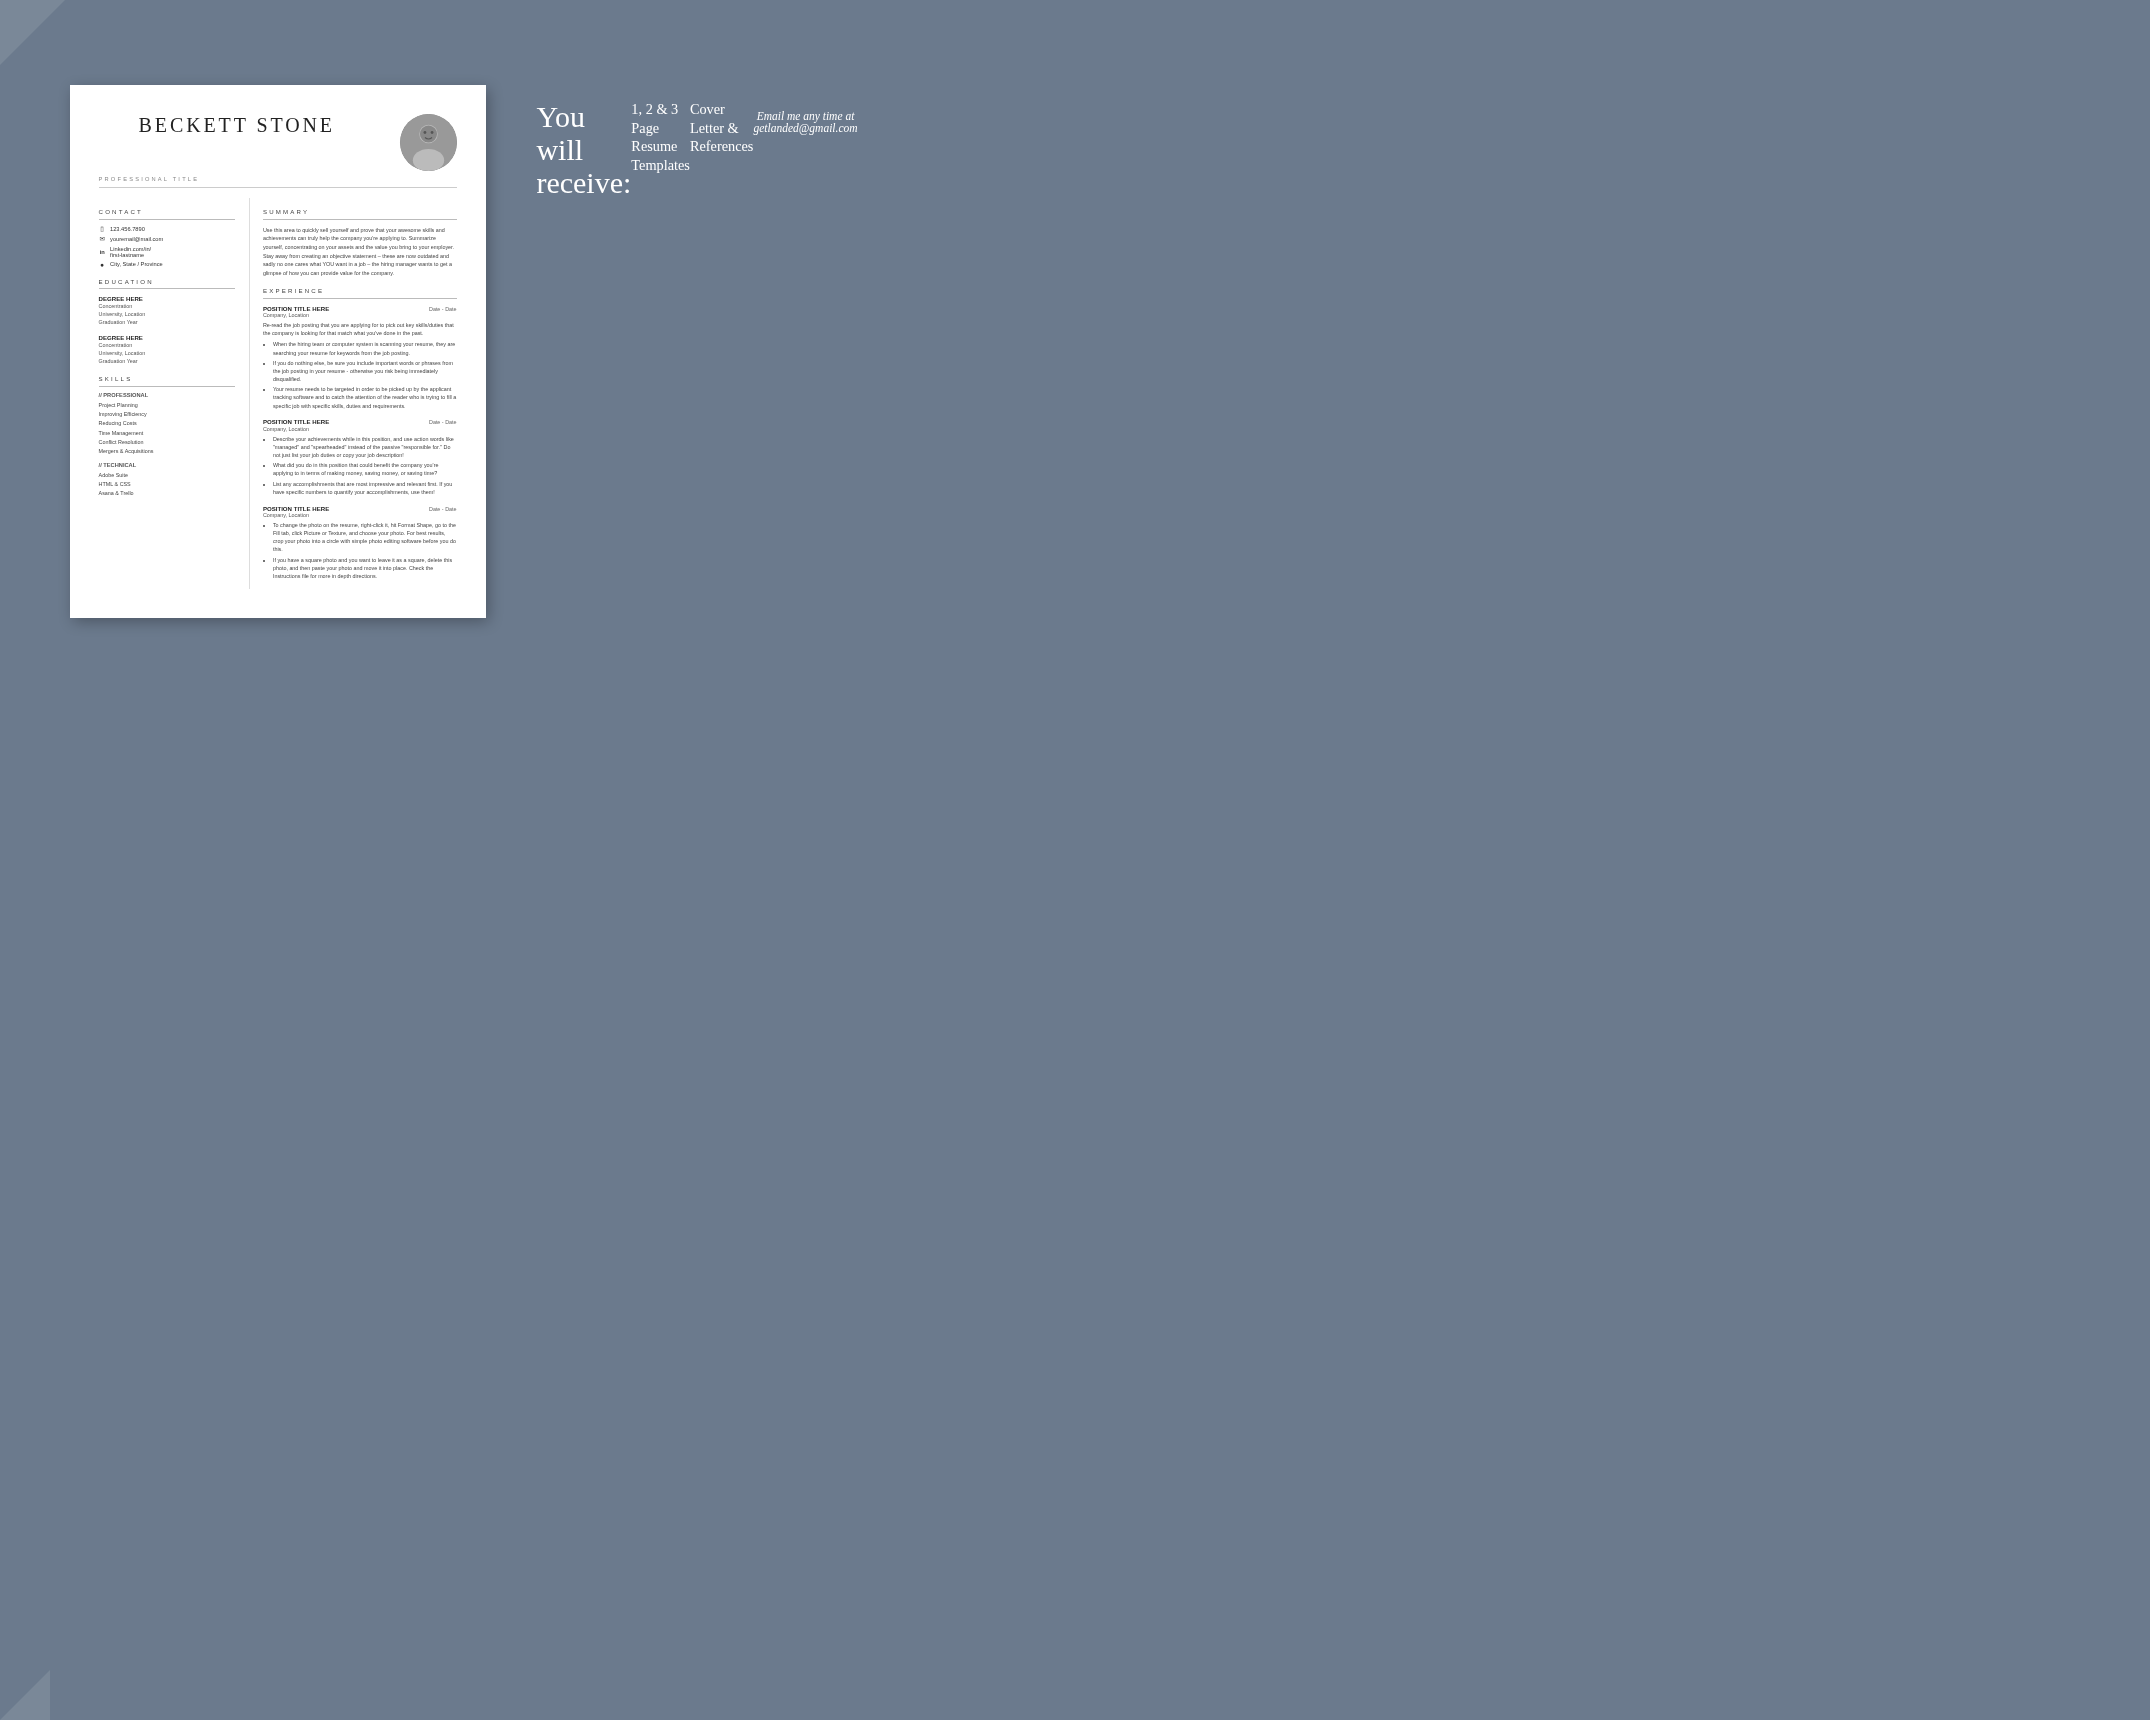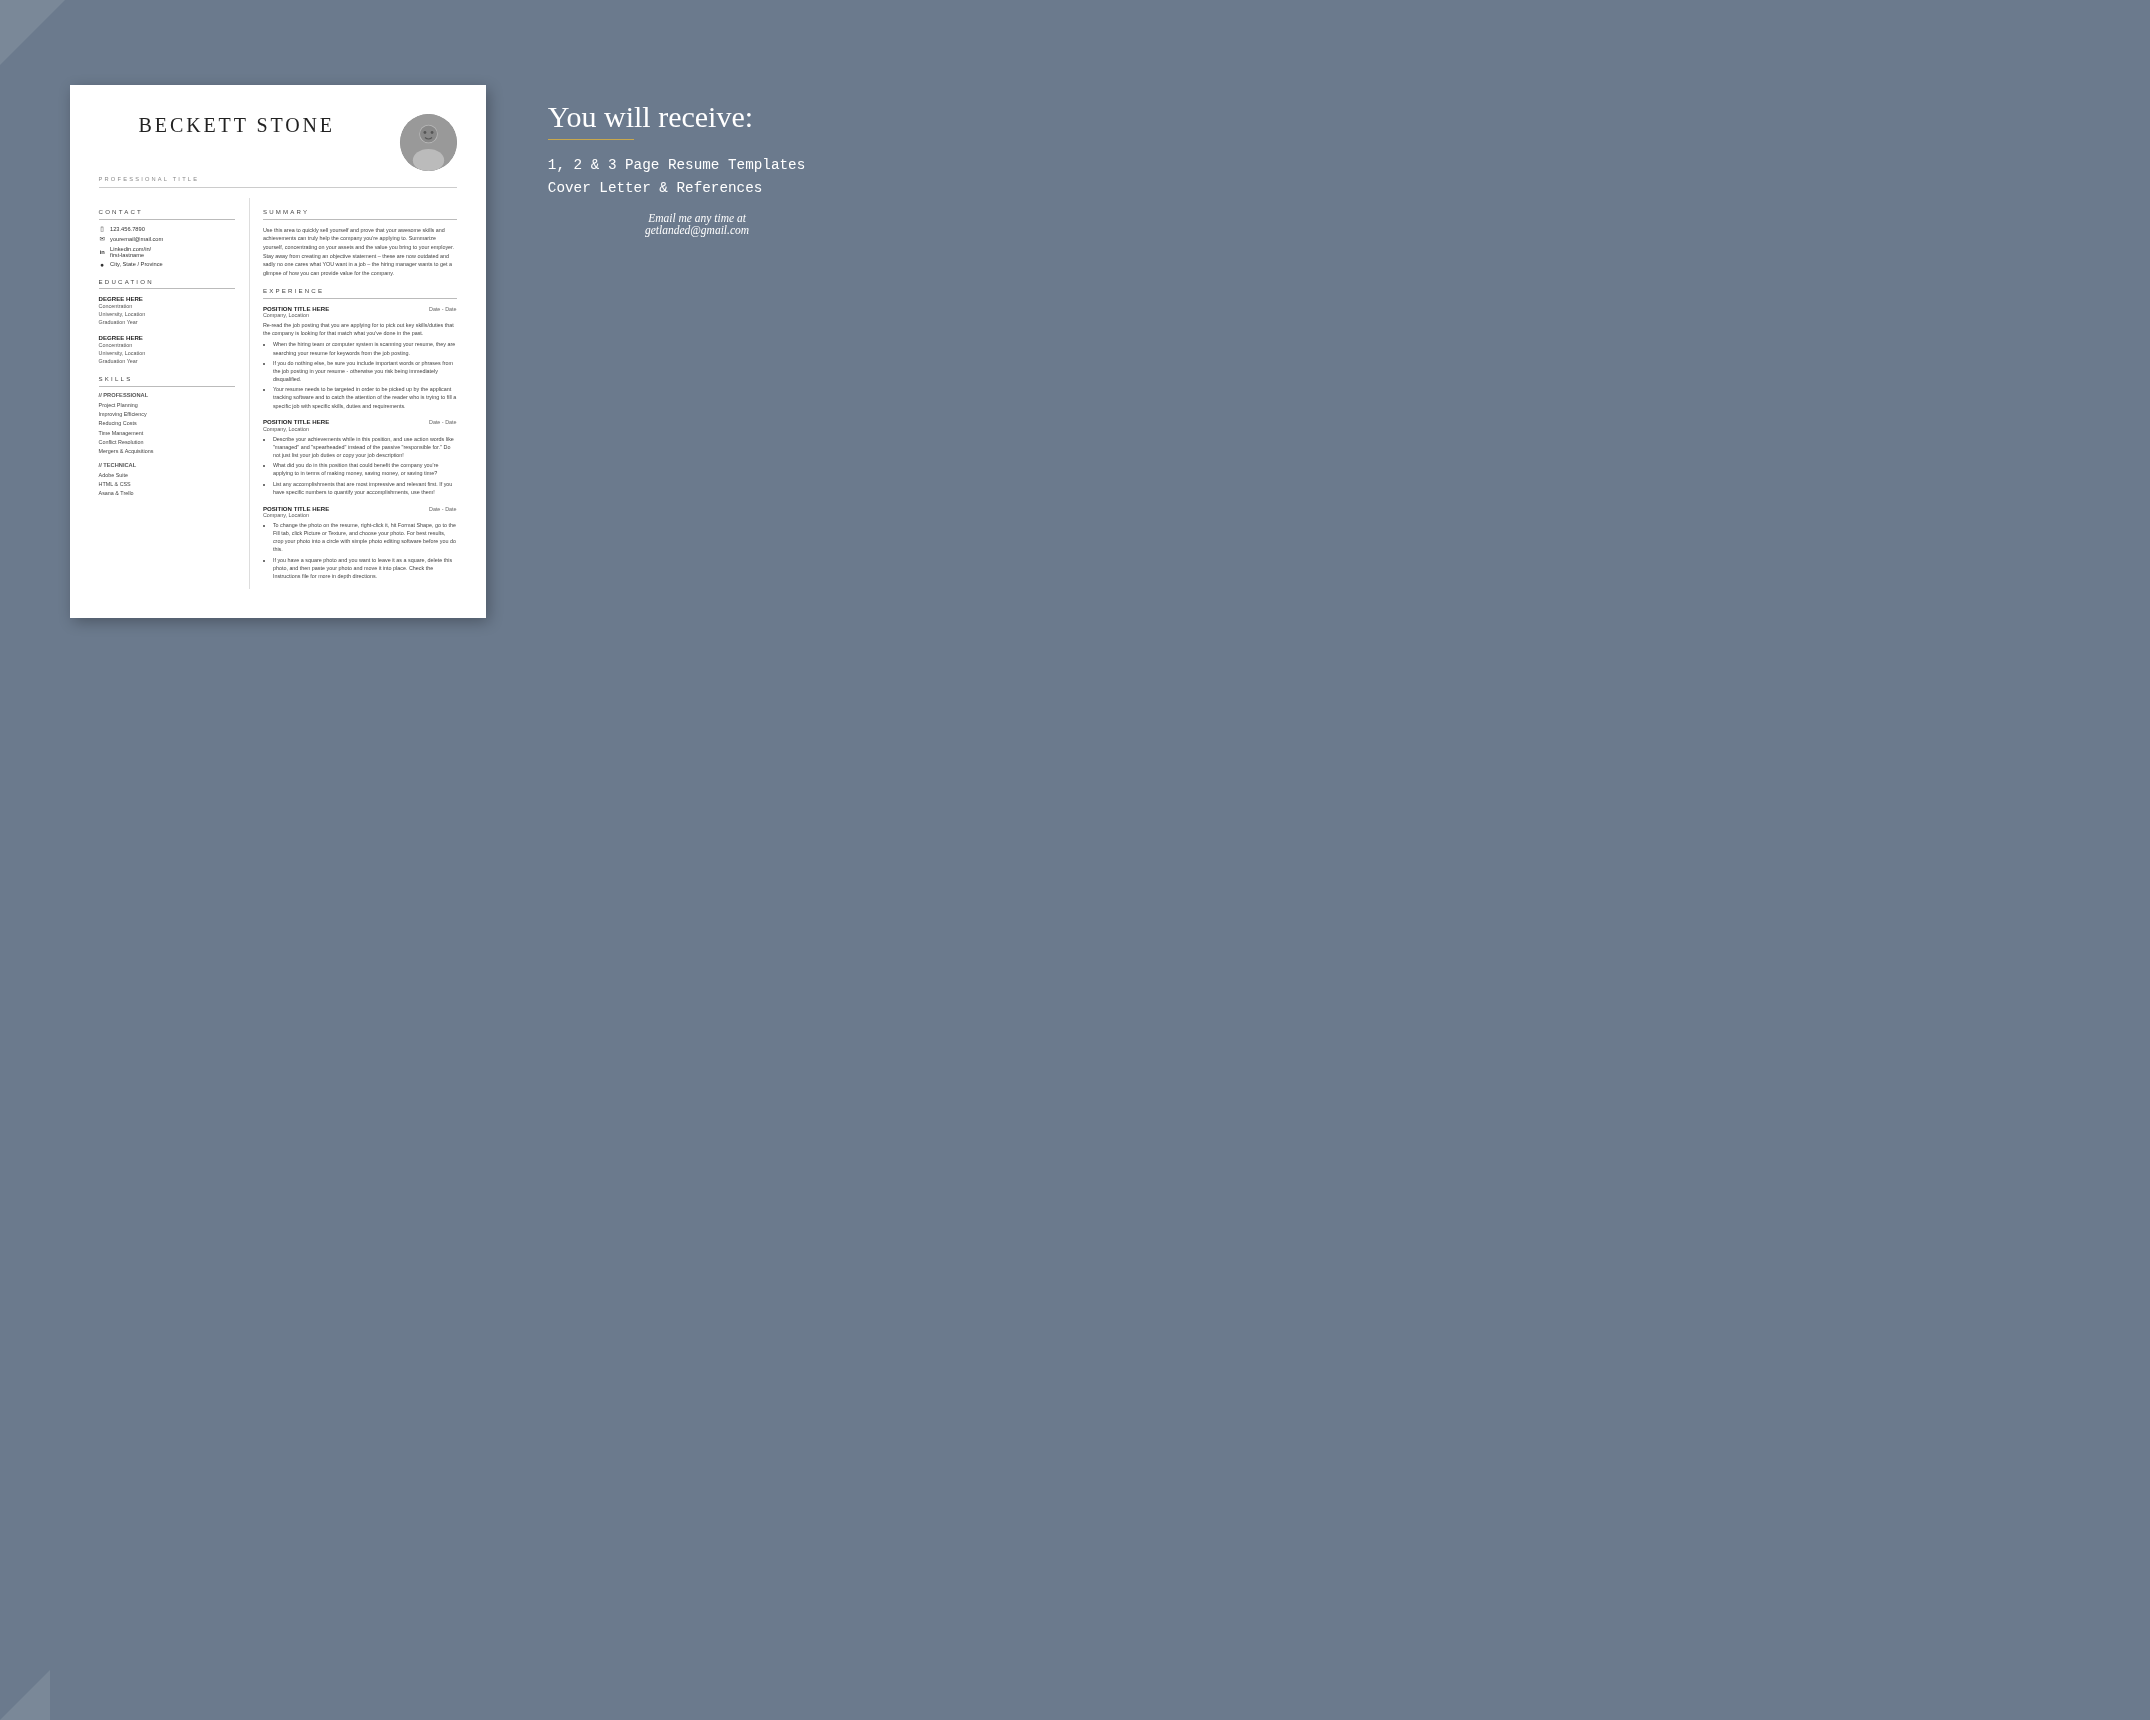--- a/index.html
+++ b/index.html
@@ -235,42 +235,42 @@
       margin-bottom: 7.2px;
     }
 
     
     .info-panel {
       flex: 0 0 40%;
       max-width: 40%;
       background-color: #6b7a8d;
       padding: 29px 21.5px 29px 21.5px;
       display: flex;
-      flex-direction: column;
+      flex-direction: row;
       justify-content: center;
     }
 
     .receive-title {
       font-family: Georgia, serif;
       font-size: 30px;
       font-weight: normal;
       color: #fff;
       margin-bottom: 5.7px;
       line-height: 1.1;
     }
 
     .gold-divider {
       width: 86px;
       height: 1.4px;
       background-color: #c9a84c;
       margin-bottom: 16px;
     }
 
     .big-feature {
-      font-family: Liberation Mono, monospace;
+      font-family: Liberation Serif, serif;
       font-size: 14.3px;
       color: #fff;
       margin-bottom: 4.3px;
       font-weight: normal;
       line-height: 1.3;
     }
 
     .feature-list {
       list-style: none;
       margin: 11.5px 0 14.3px 0;

